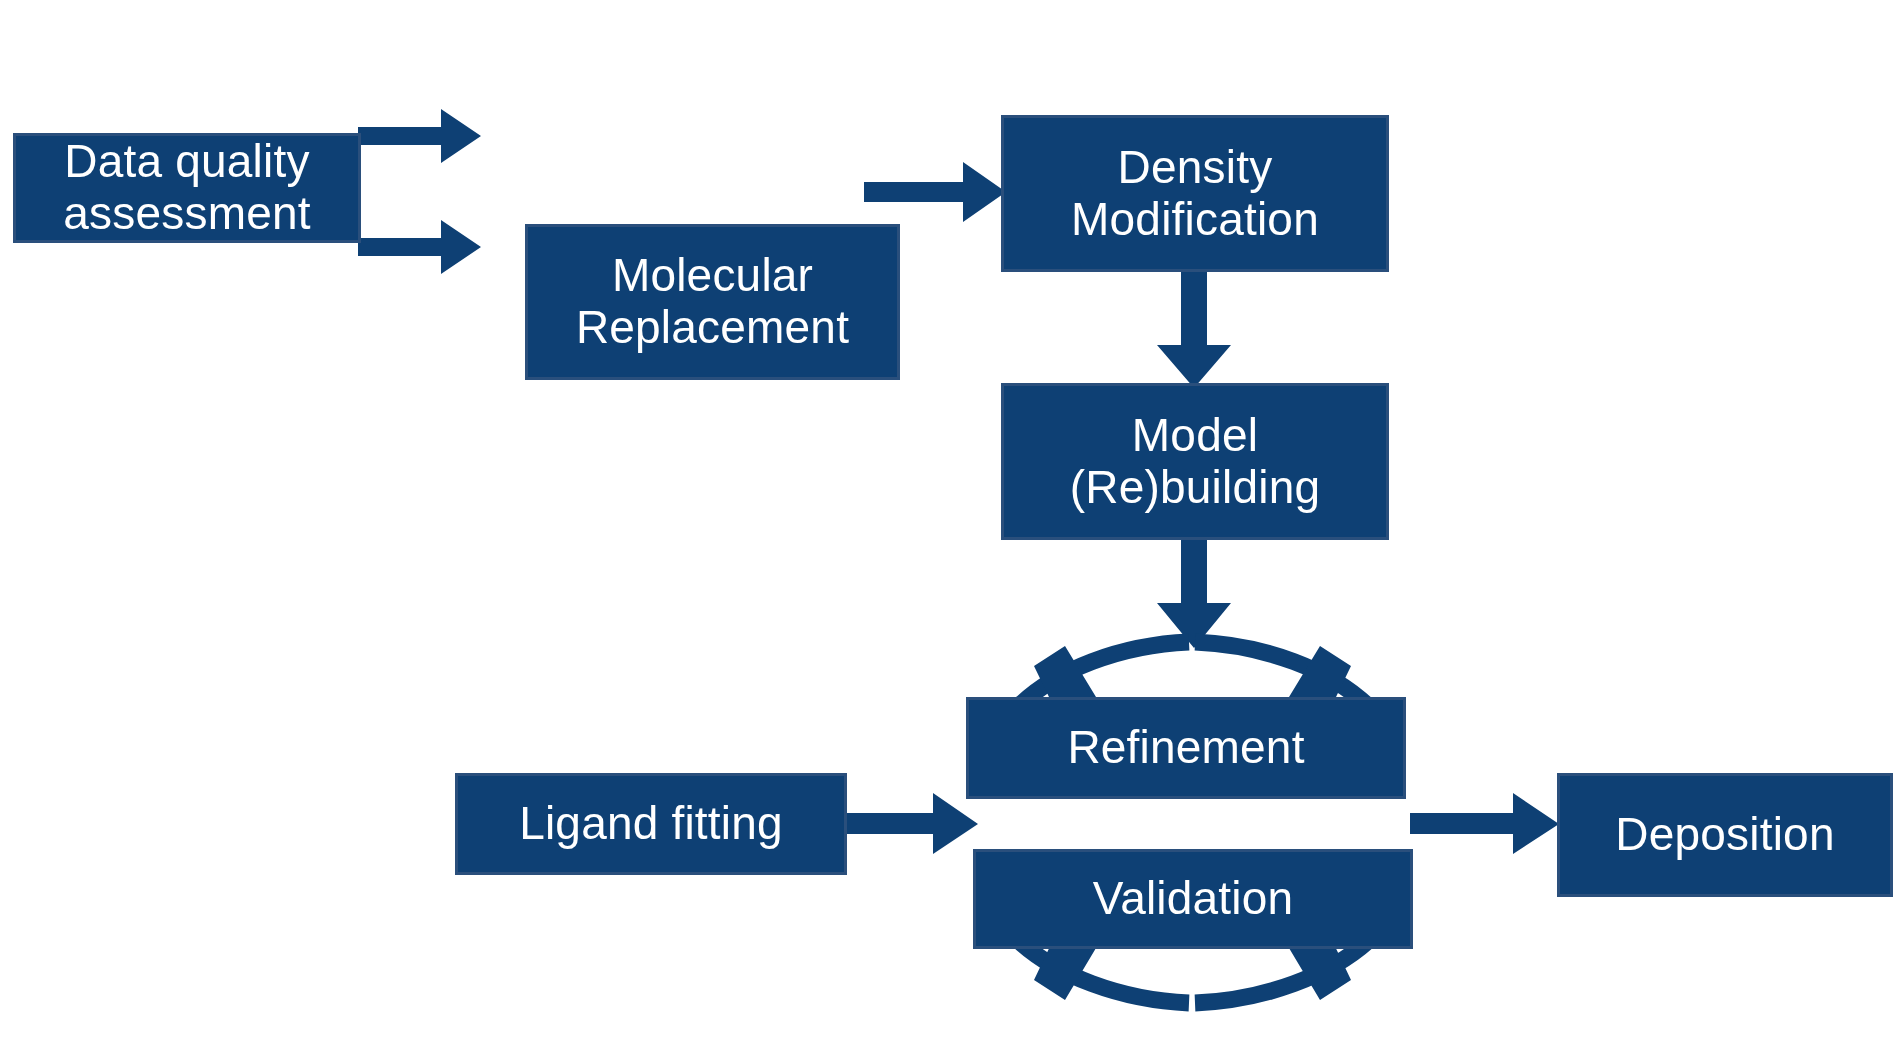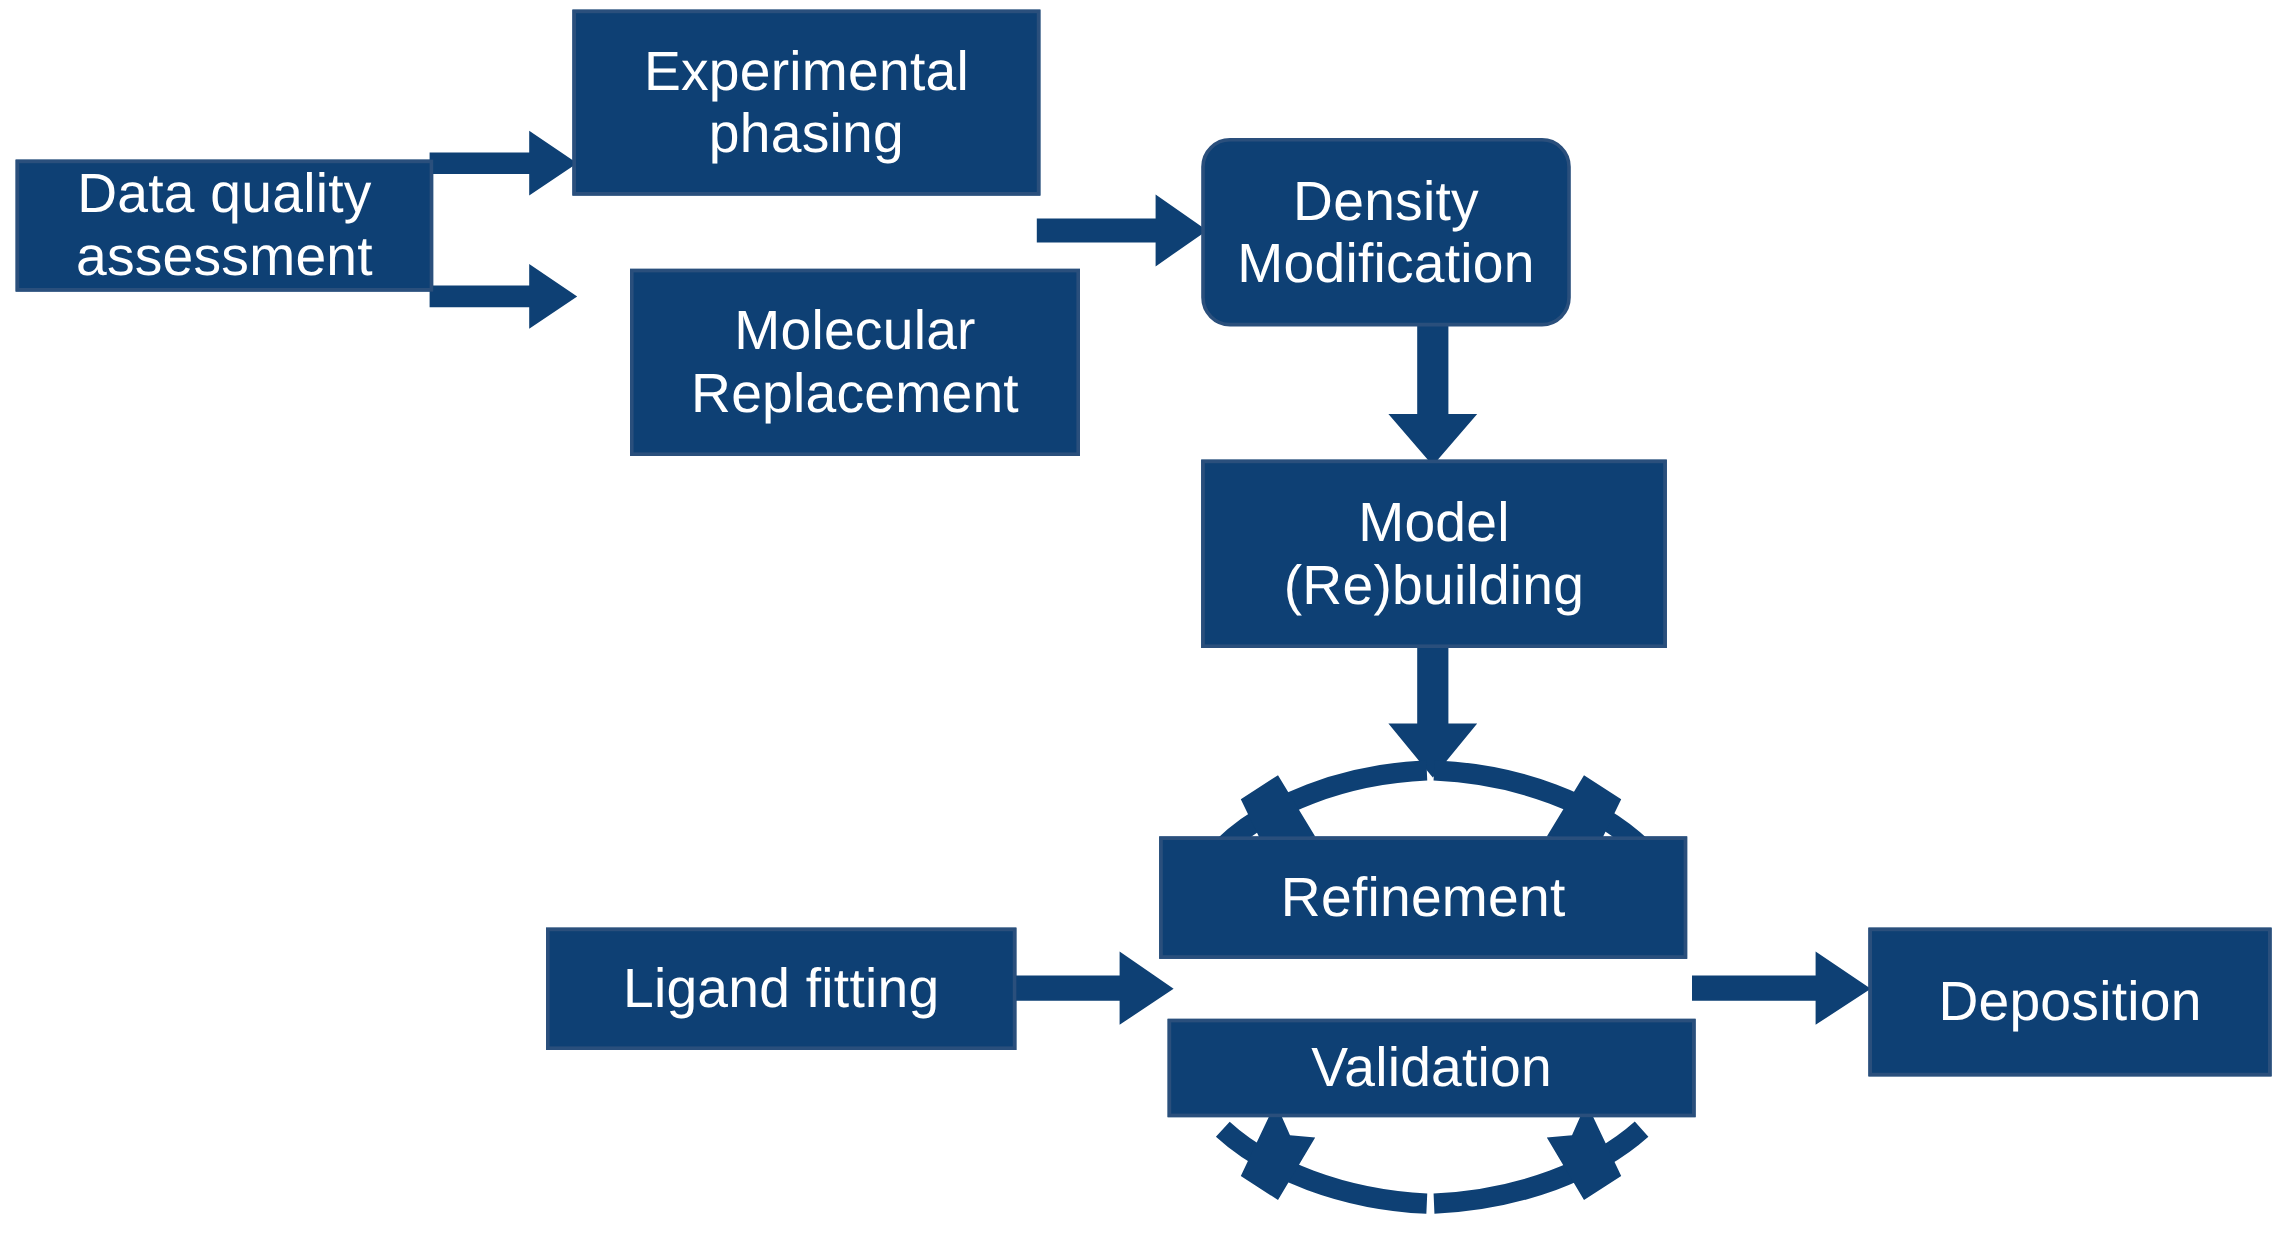--- a/index.html
+++ b/index.html
@@ -98,33 +98,31 @@
     </g>
 
     <g>
       <path d="M 1410 813 L 1513 813 L 1513 793 L 1559 824 L 1513 854 L 1513 834 L 1410 834 Z" fill="#0e4074"></path>
     </g>
   </svg>
 
   <div class="node" style="left:13px; top:113px; width:348px; height:110px;margin-top:20px;">Data quality
 assessment</div>
 
-  <div class="node" style="left:477px; top:8px; width:390px; height:155px;">Experimental
-phasing</div>
 
   <div class="node" style="left:477px; top:224px; width:375px; height:156px;margin-left:48px;">Molecular
 Replacement</div>
 
-  <div class="node" style="left:1001px; top:115px; width:308px; height:157px;border-radius:24px;">Density
+  <div class="node" style="left:1001px; top:115px; width:388px; height:157px;">Density
 Modification</div>
 
   <div class="node" style="left:1001px; top:383px; width:388px; height:157px;">Model
 (Re)building</div>
 
   <div class="node" style="left:966px; top:697px; width:440px; height:102px;">Refinement</div>
 
-  <div class="node" style="left:973px; top:849px; width:440px; height:82px;">Validation</div>
+  <div class="node" style="left:973px; top:849px; width:440px; height:100px;">Validation</div>
 
   <div class="node" style="left:455px; top:773px; width:392px; height:102px;">Ligand fitting</div>
 
   <div class="node" style="left:1557px; top:773px; width:336px; height:124px;">Deposition</div>
 
 </div>
 
 </body></html>

